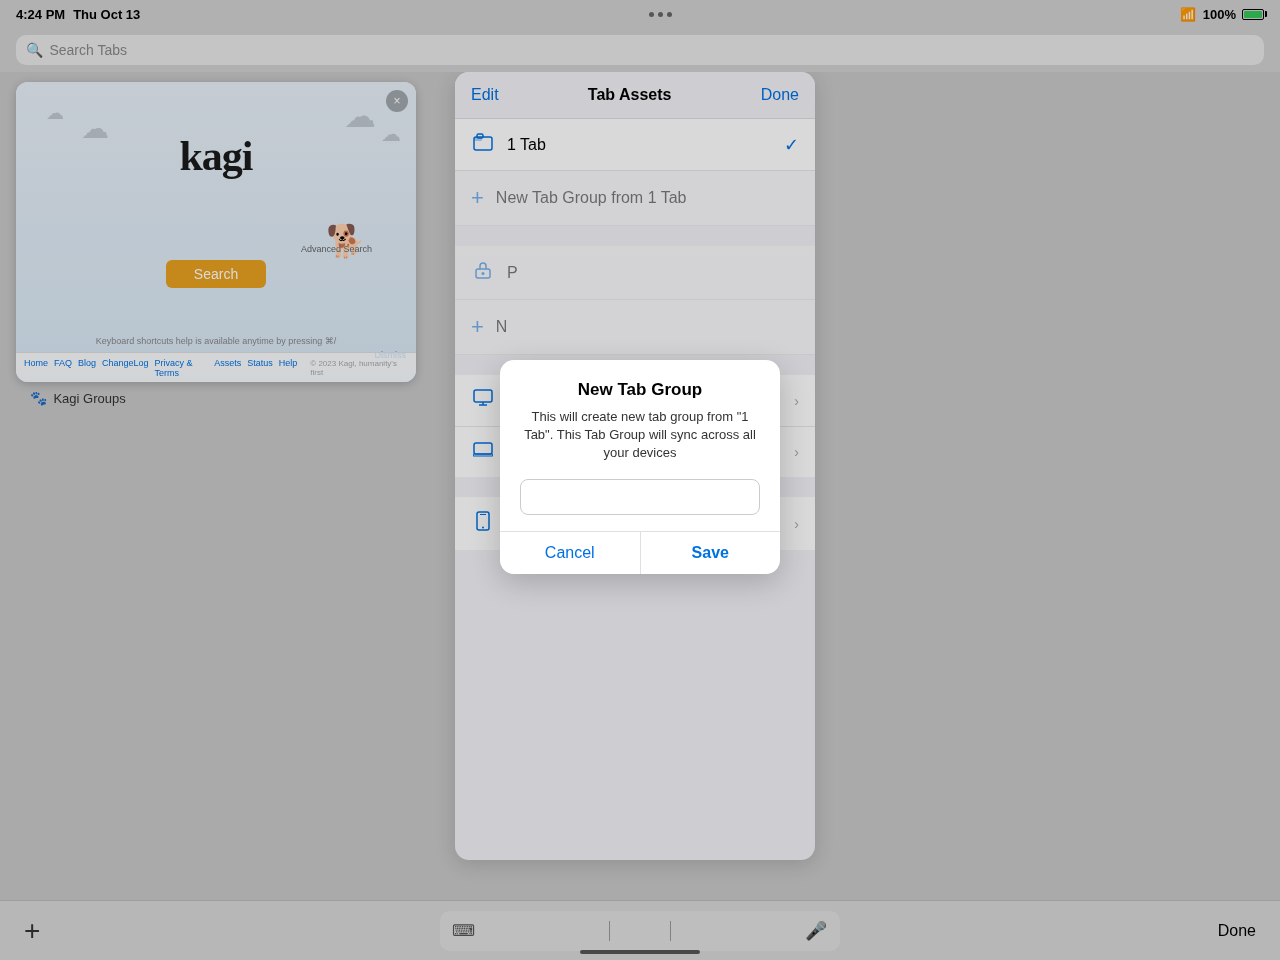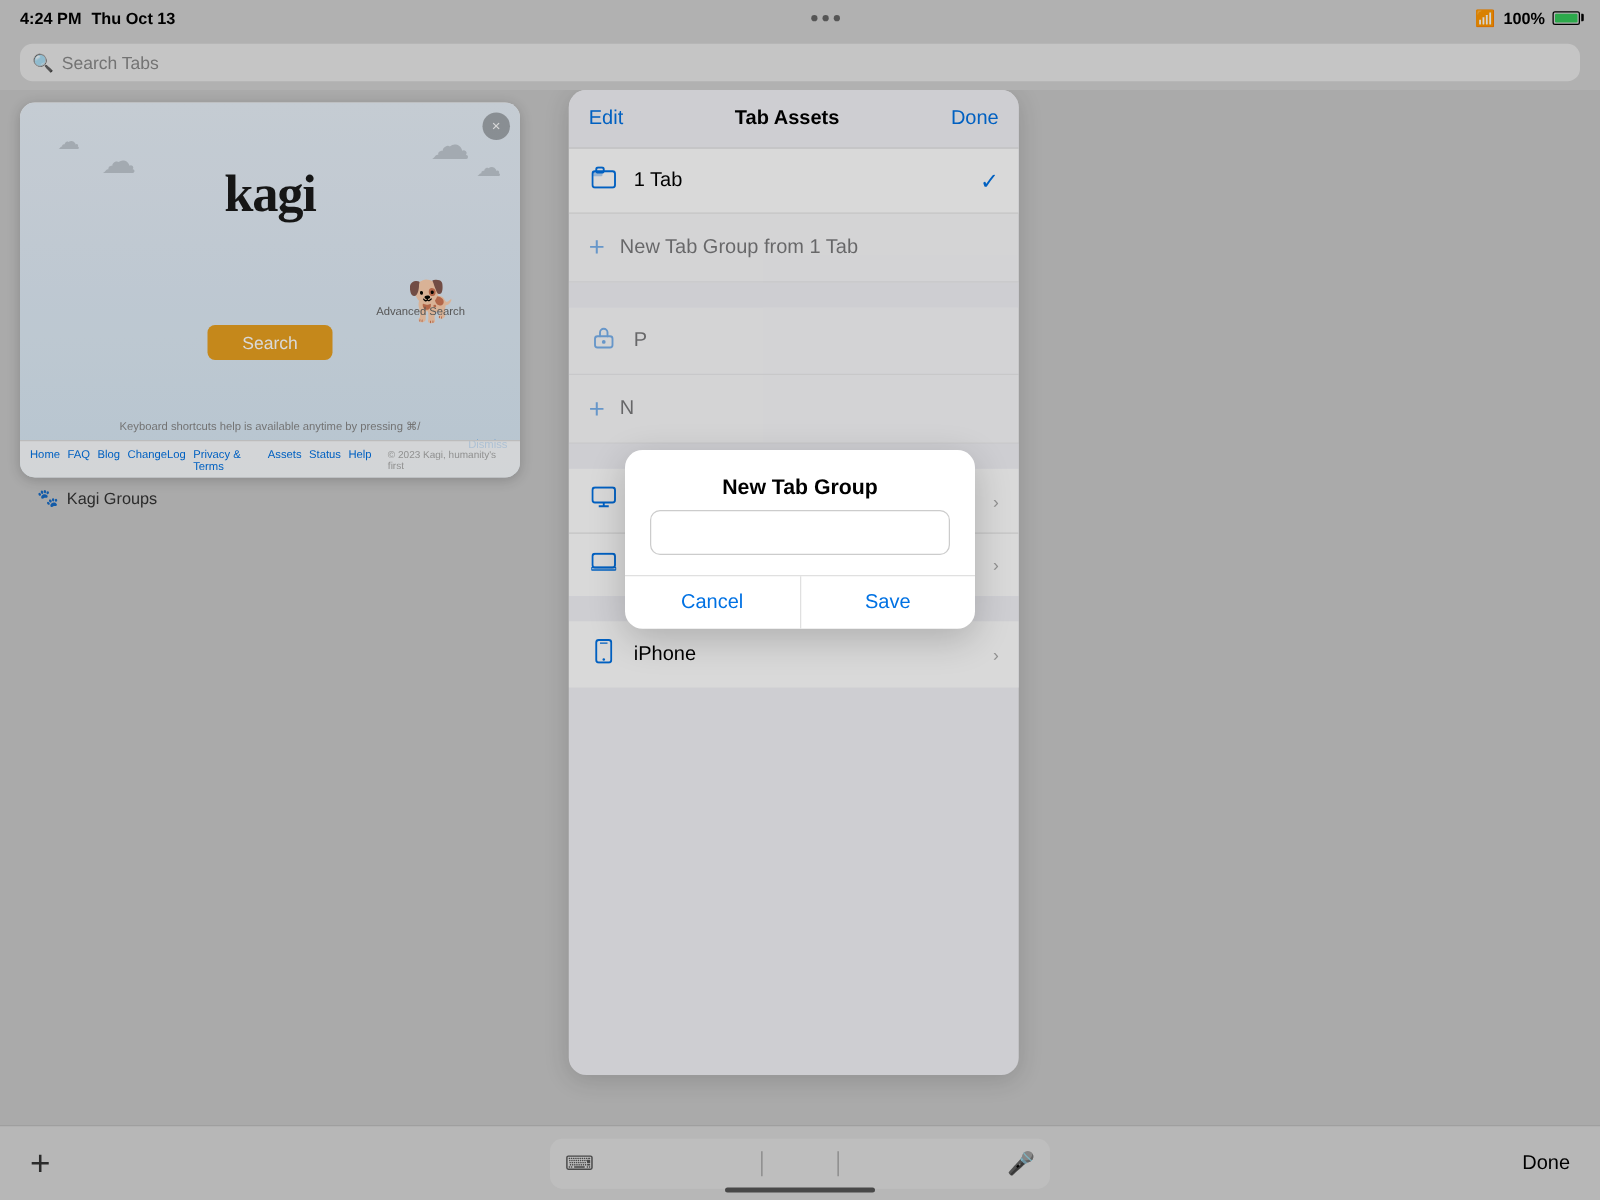--- a/index.html
+++ b/index.html
@@ -277,21 +277,21 @@
       font-size: 16px;
       color: #0071e3;
       cursor: pointer;
       background: none;
       border: none;
     }
     .dialog-btn:first-child {
       border-right: 1px solid #e0e0e0;
     }
     .dialog-btn.save {
-      font-weight: 400;
+      font-weight: 700;
     }
 
     
     .bottom-toolbar {
       position: absolute;
       bottom: 0; left: 0; right: 0;
       height: 60px;
       background: #d8d8d8;
       display: flex;
       align-items: center;
@@ -521,20 +521,21 @@
       <span class="panel-row-chevron">›</span>
     </div>
   </div>
 
 </div>
 
 <div class="dialog-overlay">
   <div class="dialog">
     <div class="dialog-body">
       <div class="dialog-title">New Tab Group</div>
+      <div class="dialog-message">This will create new tab group from "1 Tab". This Tab Group will sync across all your devices</div>
       <input class="dialog-input" type="text" placeholder="" style="">
     </div>
     <div class="dialog-actions">
       <button class="dialog-btn">Cancel</button>
       <button class="dialog-btn save">Save</button>
     </div>
   </div>
 </div>
 
 <div class="bottom-toolbar">

